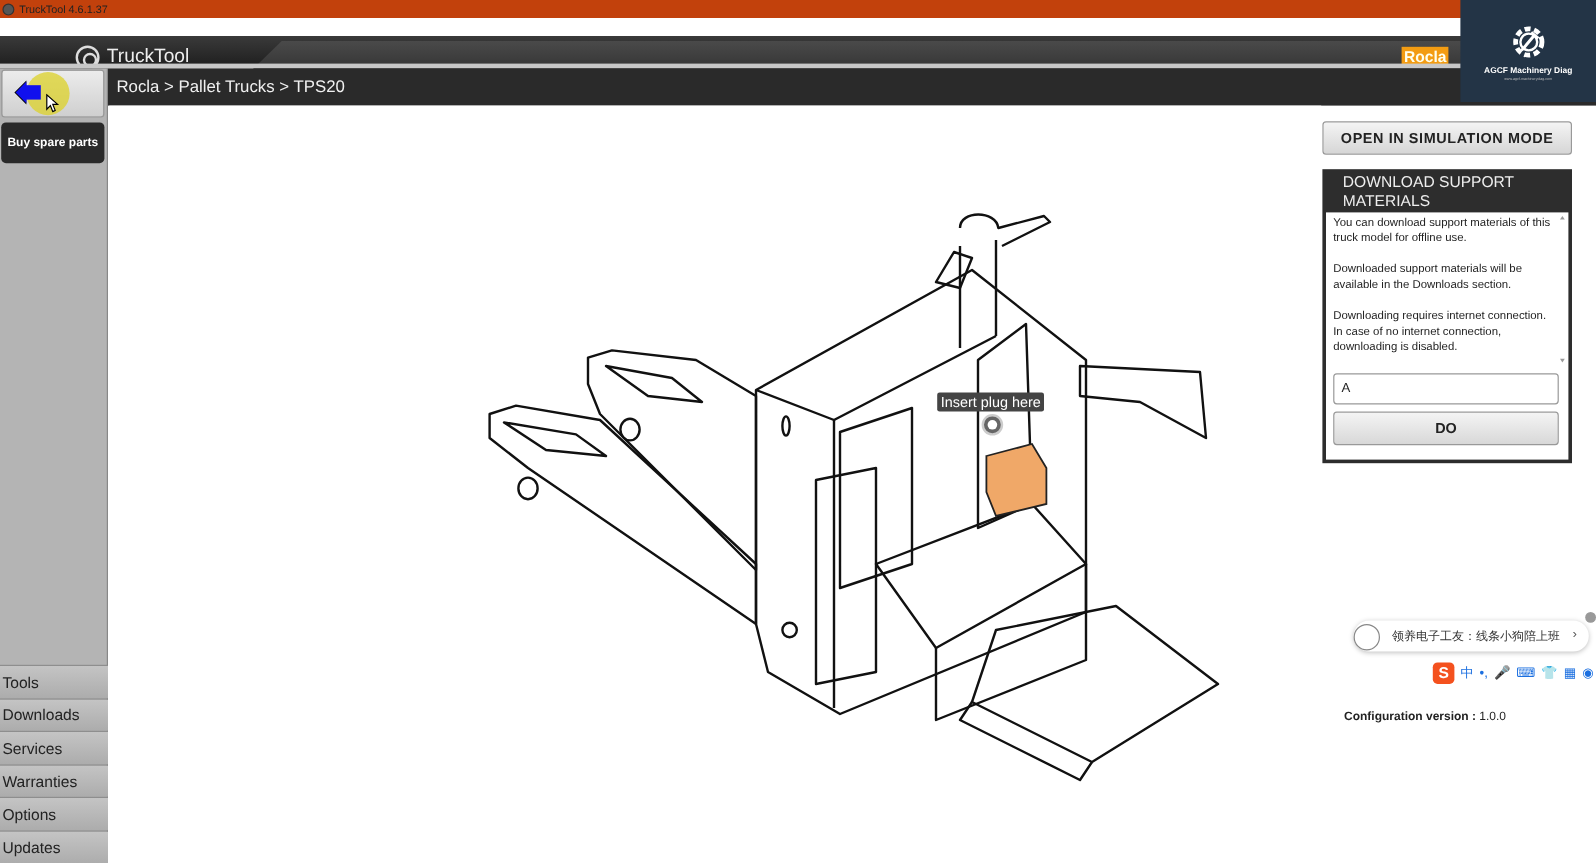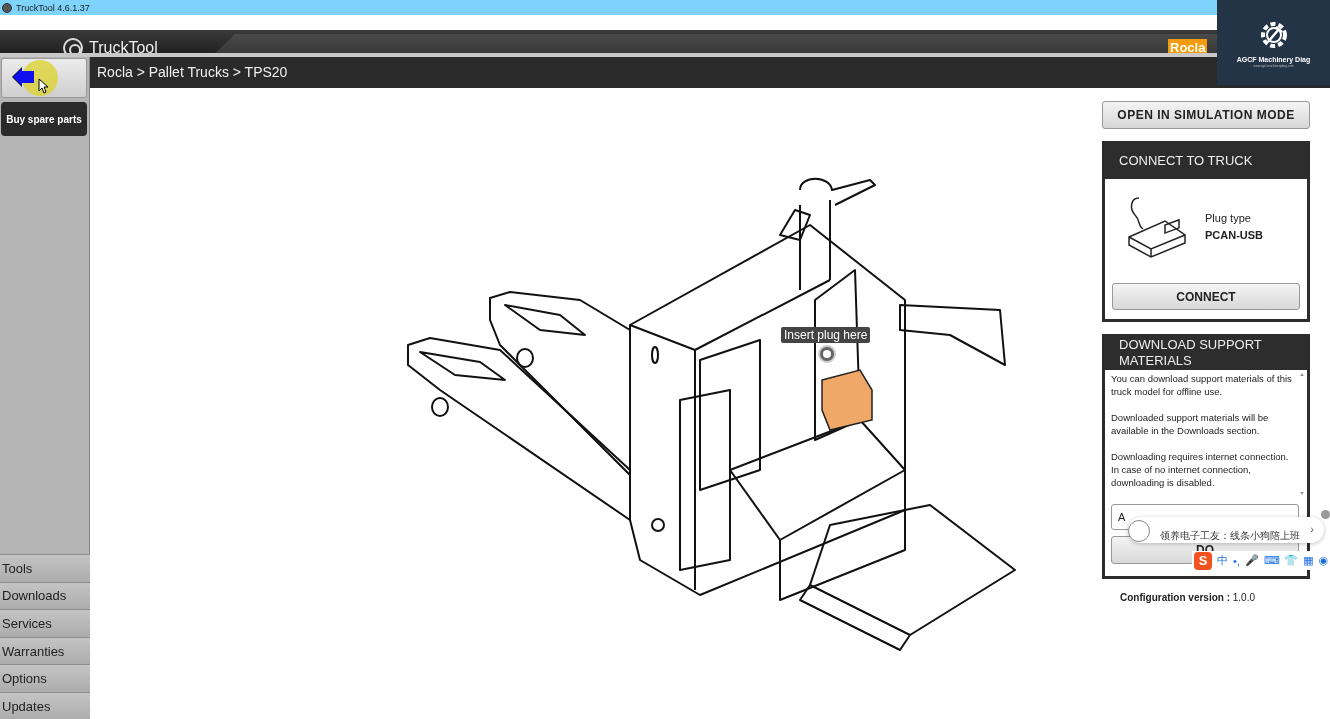--- a/index.html
+++ b/index.html
@@ -1,17 +1,17 @@
 <!DOCTYPE html>
 <html><head>
   <meta charset="utf-8">
   <style>
     * { box-sizing: border-box; margin: 0; padding: 0; }
     html, body { width: 1330px; height: 719px; overflow: hidden; background: #fff; font-family: "Liberation Sans", "DejaVu Sans", sans-serif; }
-    .titlebar { position: absolute; left: 0; top: 0; width: 1330px; height: 15px; background: #7dd3fc; font-size: 9px; color: #222; display: flex; align-items: center; padding-left: 2px; }
+    .titlebar { position: absolute; left: 0; top: 0; width: 1330px; height: 15px; background: #c2410c; font-size: 9px; color: #222; display: flex; align-items: center; padding-left: 2px; }
     .titlebar .app-ico { width: 10px; height: 10px; border-radius: 50%; background: #555; margin-right: 4px; border: 1px solid #333; }
     .header { position: absolute; left: 0; top: 15px; width: 1330px; height: 26px; background: linear-gradient(#3a3a3a, #1e1e1e); margin-top: 15px; }
     .header .tab-shape { position: absolute; left: 200px; top: 4px; width: 1130px; height: 34px; background: linear-gradient(#4a4a4a, #2c2c2c); clip-path: polygon(35px 0, 100% 0, 100% 100%, 0 100%); }
     .header .logo { position: absolute; left: 63px; top: 8px; display: flex; align-items: center; color: #eee; font-size: 16px; }
     .logo-ico { width: 20px; height: 20px; border-radius: 50%; border: 2px solid #ddd; margin-right: 6px; position: relative; }
     .logo-ico::after { content: ""; position: absolute; left: 4px; top: 4px; width: 8px; height: 8px; border-radius: 50%; border: 2px solid #ddd; }
     .brand-badge { position: absolute; left: 1168px; top: 9px; background: #f39c12; color: #ffe; font-weight: bold; font-size: 13px; padding: 1px 2px; }
     .silver-line { position: absolute; left: 0; top: 53px; width: 1330px; height: 4px; background: #c8c8c8; }
     .crumbbar { position: absolute; left: 0; top: 57px; width: 1330px; height: 31px; background: #2a2a2a; }
     .breadcrumb { position: absolute; left: 97px; top: 64px; color: #f0f0f0; font-size: 14px; }
@@ -45,21 +45,21 @@
     .dl-text { position: absolute; left: 6px; top: 2px; width: 184px; font-size: 9.5px; color: #222; line-height: 13px; }
     .dl-text p { margin-bottom: 13px; }
     .scroll-track { position: absolute; right: 1px; top: 0; width: 8px; height: 128px; }
     .scroll-up, .scroll-down { position: absolute; left: 2px; width: 0; height: 0; border-left: 2px solid transparent; border-right: 2px solid transparent; }
     .scroll-up { top: 3px; border-bottom: 3px solid #999; }
     .scroll-down { bottom: 3px; border-top: 3px solid #999; }
     .lang-field { position: absolute; left: 6px; top: 134px; width: 188px; height: 26px; border: 1px solid #999; border-radius: 3px; font-size: 11px; padding-left: 6px; line-height: 24px; color: #222; }
     .dl-btn { position: absolute; left: 6px; top: 166px; width: 188px; height: 28px; background: linear-gradient(#f4f4f4, #d8d8d8); border: 1px solid #999; border-radius: 3px; font-weight: bold; font-size: 12px; color: #222; display: flex; align-items: center; justify-content: center; }
     .config { position: absolute; left: 1120px; top: 592px; font-size: 10px; color: #222; }
     .config b { font-weight: bold; }
-    .ime-popup { position: absolute; left: 1128px; top: 517px; width: 196px; height: 26px; background: #fff; border-radius: 13px; box-shadow: 0 1px 4px rgba(0,0,0,0.25); font-size: 10px; color: #333; display: flex; align-items: flex-end; padding-left: 32px; }
+    .ime-popup { position: absolute; left: 1128px; top: 517px; width: 196px; height: 26px; background: #fff; border-radius: 13px; box-shadow: 0 1px 4px rgba(0,0,0,0.25); font-size: 10px; color: #333; display: flex; align-items: center; padding-left: 32px; }
     .ime-popup .chev { position: absolute; right: 10px; top: 6px; font-size: 11px; color: #555; }
     .ime-ghost { position: absolute; left: 1128px; top: 520px; width: 22px; height: 22px; border-radius: 50%; background: #fff; border: 1px solid #888; font-size: 10px; text-align: center; line-height: 20px; }
     .ime-close { position: absolute; left: 1321px; top: 510px; width: 9px; height: 9px; border-radius: 50%; background: #999; }
     .ime-bar { position: absolute; left: 1192px; top: 551px; width: 138px; height: 19px; background: #fff; display: flex; align-items: center; gap: 5px; padding-left: 2px; font-size: 11px; }
     .ime-logo { width: 18px; height: 18px; background: #f4511e; color: #fff; font-weight: bold; border-radius: 4px; text-align: center; line-height: 18px; font-size: 13px; }
     .ime-bar span { color: #1b6fe0; }
     .watermark { position: absolute; left: 1217px; top: 0; width: 113px; height: 85px; background: #233446; color: #fff; display: flex; flex-direction: column; align-items: center; justify-content: center; }
     .watermark .wm-text { font-size: 7px; font-weight: bold; margin-top: 4px; }
     .watermark .wm-sub { font-size: 3px; color: #bbb; margin-top: 1px; }
   </style>
@@ -142,36 +142,20 @@
     </g>
   </svg>
 </div>
 
 <div class="tooltip">Insert plug here</div>
 <div class="plug-marker"></div>
 
 <div class="right-panel">
   <div class="sim-btn">OPEN IN SIMULATION MODE</div>
 
-  <div class="card">
-    <div class="card-head">CONNECT TO TRUCK</div>
-    <div class="card-body connect-body">
-      <svg class="usb-img" width="80" height="80" viewBox="0 0 80 80">
-        <g fill="none" stroke="#222" stroke-width="1.5">
-          <path d="M18 5 C10 5 8 15 14 22 C20 28 16 32 22 36"></path>
-          <path d="M8 44 L44 28 L64 42 L64 50 L30 64 L8 52 Z"></path>
-          <path d="M8 44 L30 56 L64 42 M30 56 L30 64"></path>
-          <rect x="44" y="48" width="14" height="8" transform="skewY(-20)"></rect>
-        </g>
-      </svg>
-      <div class="plug-label">Plug type</div>
-      <div class="plug-value">PCAN-USB</div>
-      <div class="connect-btn">CONNECT</div>
-    </div>
-  </div>
 
   <div class="card">
     <div class="dl-head">DOWNLOAD SUPPORT MATERIALS</div>
     <div class="card-body dl-body">
       <div class="dl-text">
         <p>You can download support materials of this truck model for offline use.</p>
         <p>Downloaded support materials will be available in the Downloads section.</p>
         <p>Downloading requires internet connection. In case of no internet connection, downloading is disabled.</p>
       </div>
       <div class="scroll-track">

